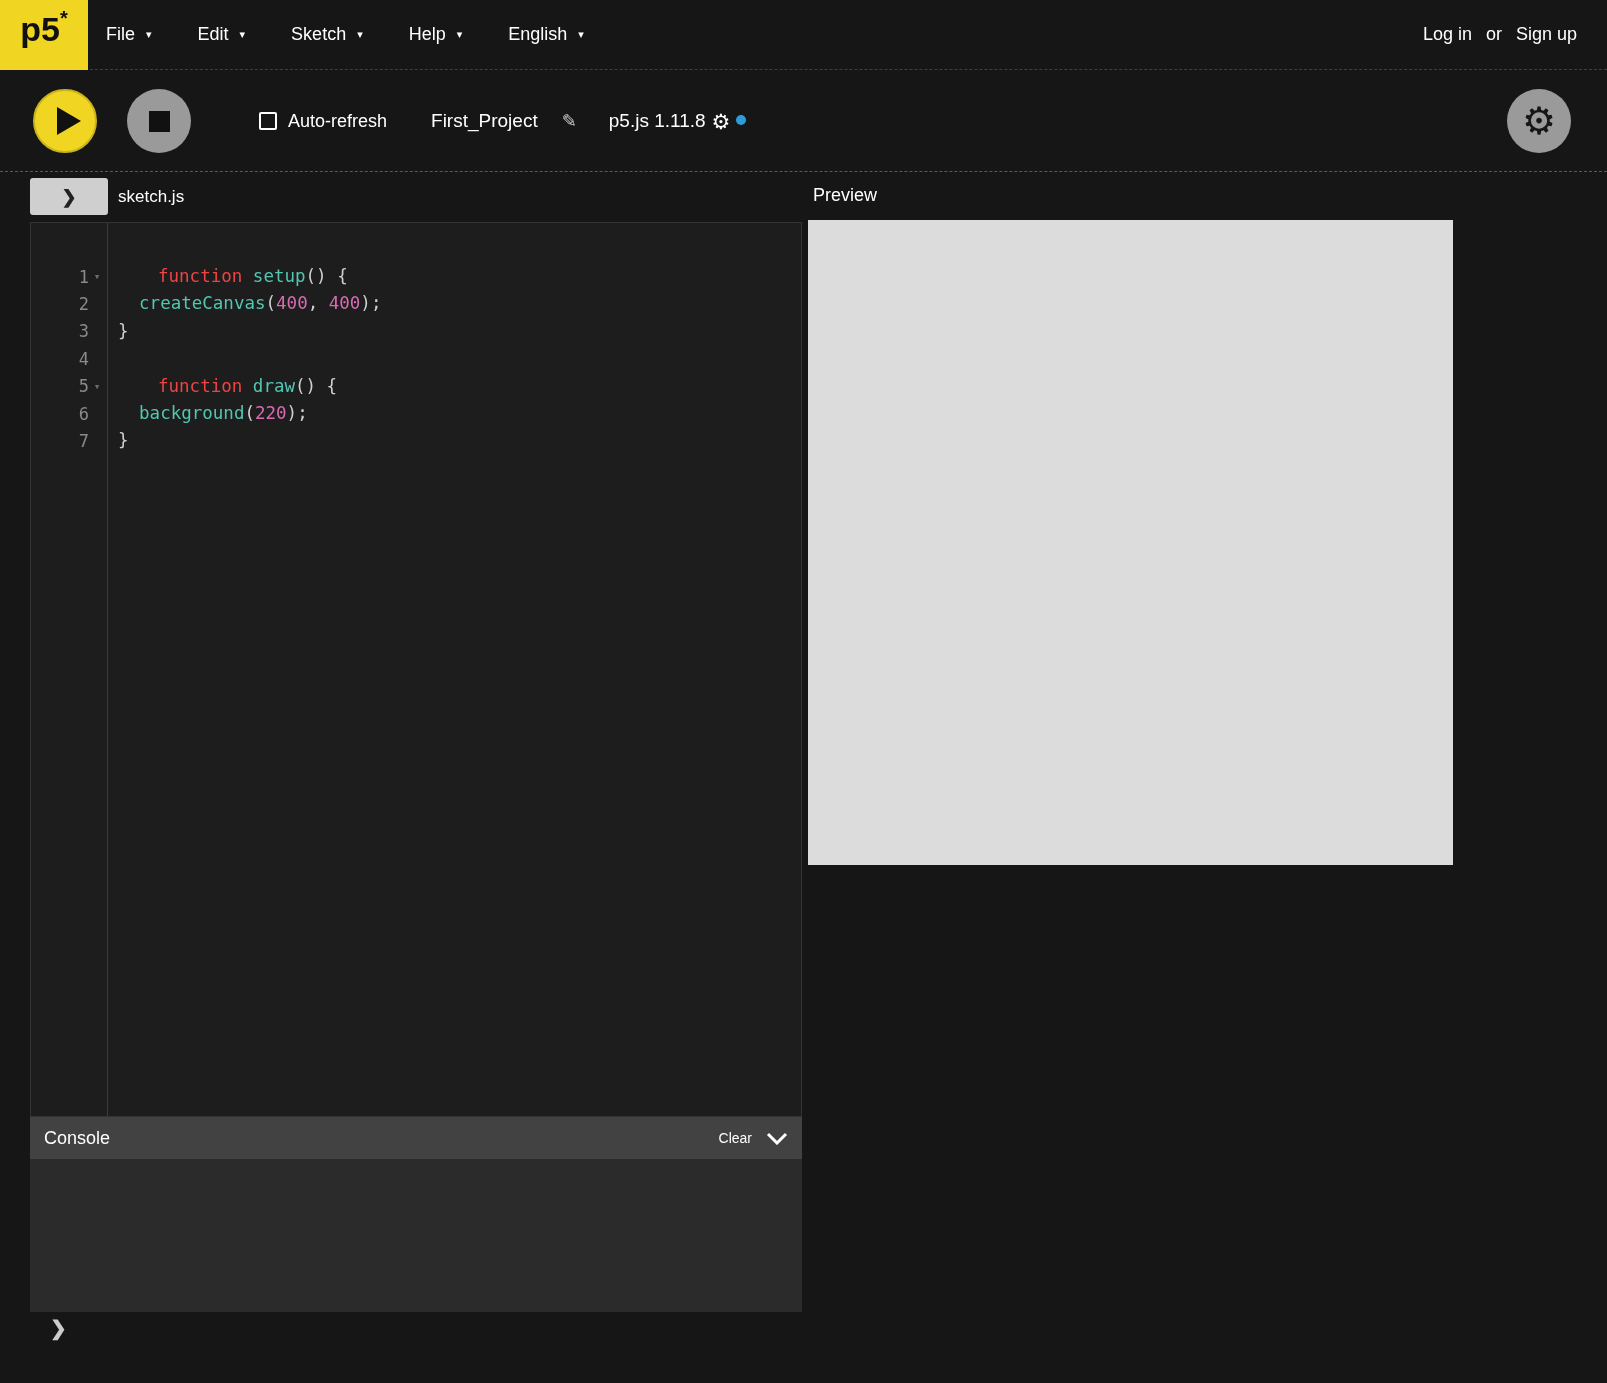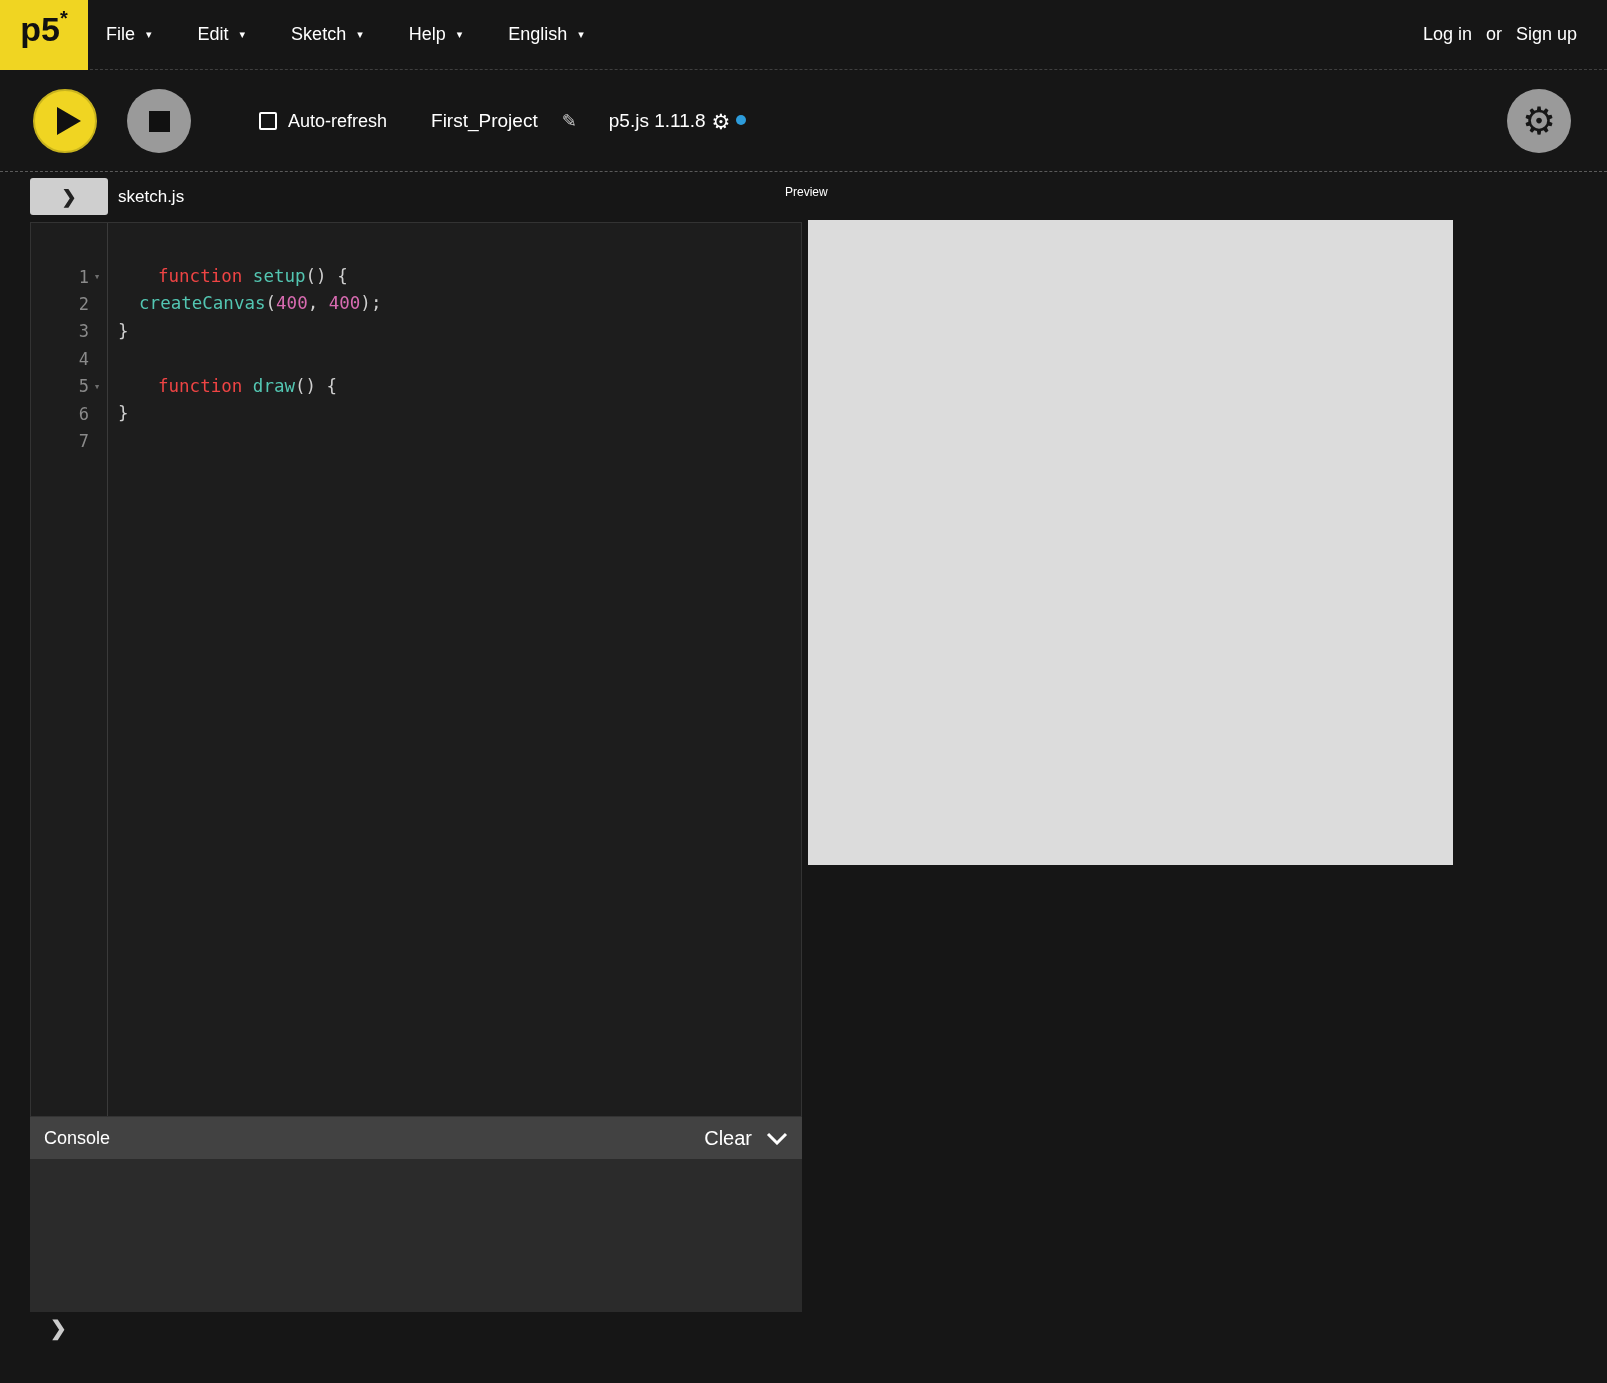--- a/index.html
+++ b/index.html
@@ -74,30 +74,30 @@
   .tok-fn  { color: #53c6b2; }
   .tok-num { color: #d86bb1; }
   .tok-pl  { color: #cfcfcf; }
 
   
   .console-header { position: absolute; left: 30px; top: 1117px; width: 772px; height: 42px;
                     background: #424242; display: flex; align-items: center;
                     justify-content: space-between; padding: 0 14px; }
   .console-title { font-size: 18px; }
   .console-actions { display: flex; align-items: center; gap: 14px; }
-  .clear-btn { font-size: 20px; background: none; border: none; color: #fff;
+  .clear-btn { font-size: 14px; background: none; border: none; color: #fff;
                font-family: inherit; cursor: pointer; }
   .chev-down-btn { background: none; border: none; cursor: pointer; display: flex; align-items: center; }
   .console-body { position: absolute; left: 30px; top: 1159px; width: 772px; height: 153px;
                   background: #2b2b2b; }
   .console-expand { position: absolute; left: 50px; top: 1316px; color: #cccccc;
                     font-size: 20px; font-weight: bold; cursor: pointer; background: none; border: none; }
 
   
-  .preview-title { position: absolute; left: 785px; top: 185px; font-size: 12px; }
+  .preview-title { position: absolute; left: 813px; top: 185px; font-size: 18px; }
   .preview-canvas { position: absolute; left: 808px; top: 220px; width: 645px; height: 645px;
                     background: #dcdcdc; }
 </style>
 </head>
 <body>
 
 <div class="app">
 
   <div class="nav">
     <div class="logo">
@@ -193,20 +193,21 @@
           <span class="ln">7</span>
           <span class="fold"></span>
         </div>
       </div>
     <div class="code">
         <div class="code-line"><span class="tok-kw">function</span><span class="tok-pl"> </span><span class="tok-fn">setup</span><span class="tok-pl">() {</span></div>
         <div class="code-line"><span class="tok-pl">  </span><span class="tok-fn">createCanvas</span><span class="tok-pl">(</span><span class="tok-num">400</span><span class="tok-pl">, </span><span class="tok-num">400</span><span class="tok-pl">);</span></div>
         <div class="code-line"><span class="tok-pl">}</span></div>
         <div class="code-line"></div>
         <div class="code-line"><span class="tok-kw">function</span><span class="tok-pl"> </span><span class="tok-fn">draw</span><span class="tok-pl">() {</span></div>
+        <div class="code-line"><span class="tok-pl">  </span><span class="tok-fn">background</span><span class="tok-pl">(</span><span class="tok-num">220</span><span class="tok-pl">);</span></div>
         <div class="code-line"><span class="tok-pl">}</span></div>
       </div>
   </div>
 
   <div class="console-header">
     <span class="console-title">Console</span>
     <span class="console-actions">
       <button class="clear-btn">Clear</button>
       <button class="chev-down-btn">
         <svg width="22" height="13" viewBox="0 0 22 13">

